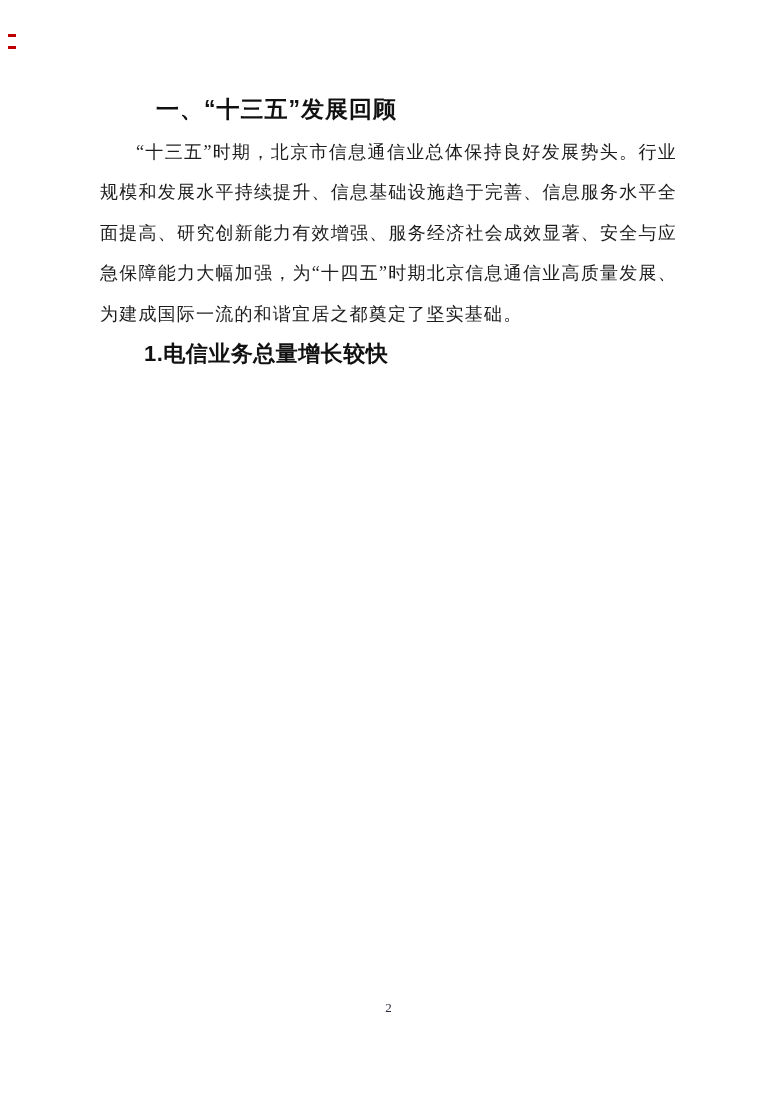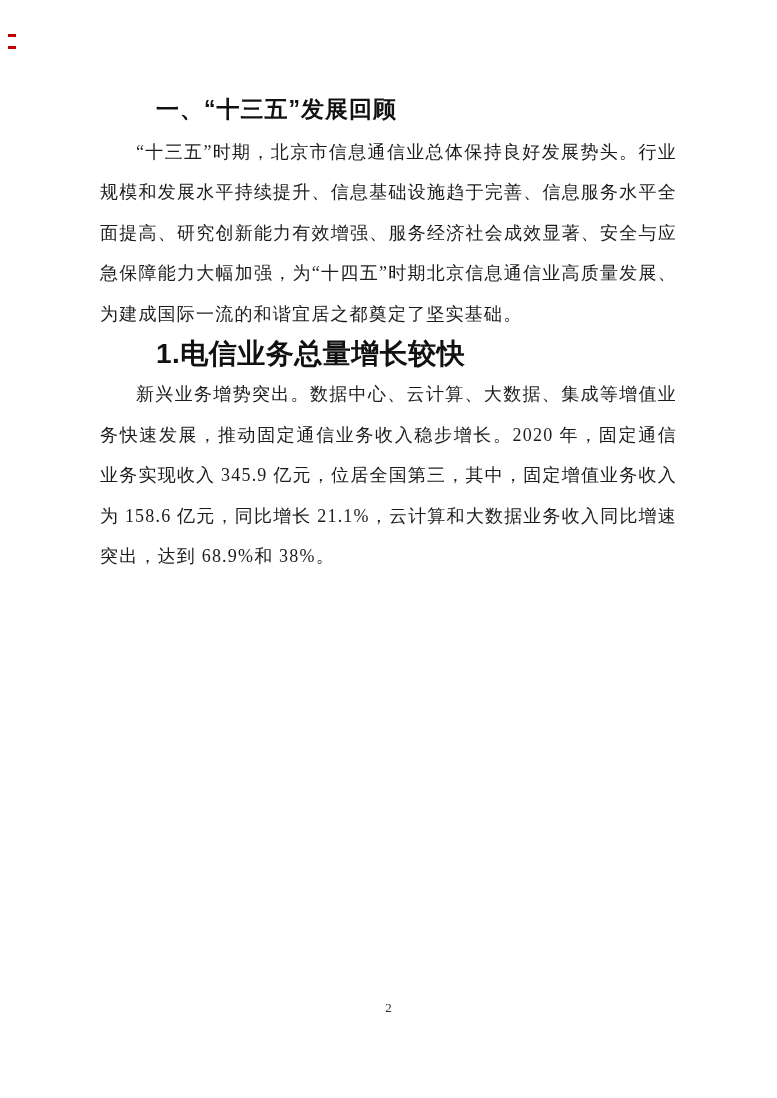--- a/index.html
+++ b/index.html
@@ -50,21 +50,21 @@
     font-size: 21px;
     line-height: 40.4px;
     letter-spacing: 1.5px;
     text-indent: 2em;
     color: #161616;
   }
   .doc-h3 {
     margin: 0;
     font-family: "Liberation Sans", sans-serif;
     font-weight: bold;
-    font-size: 28px;
+    font-size: 22px;
     line-height: 40.4px;
     letter-spacing: 0.5px;
     text-indent: 2em;
     color: #111111;
     white-space: nowrap;
   }
   .page-number {
     position: absolute;
     left: 0;
     right: 0;
@@ -94,17 +94,16 @@
   <div class="content">
     <h1 class="doc-h1">一、“十三五”发展回顾</h1>
 
     <p class="doc-para">“十三五”时期，北京市信息通信业总体保持良好发展势头。行业规模和发展水平持续提升、信息基础设施趋于完善、信息服务水平全面提高、研究创新能力有效增强、服务经济社会成效显著、安全与应急保障能力大幅加强，为“十四五”时期北京信息通信业高质量发展、为建成国际一流的和谐宜居之都奠定了坚实基础。</p>
 
 
     <h3 class="doc-h3">1.电信业务总量增长较快</h3>
 
 
 
-    <p class="doc-para">新兴业务增势突出。数据中心、云计算、大数据、集成等增值业务快速发展，推动固定通信业务收入稳步增长。2020 年，固定通信业务实现收入 345.9 亿元，位居全国第三，其中，固定增值业务收入为 158.6 亿元，同比增长 21.1%，云计算和大数据业务收入同比增速突出，达到 68.9%和 38%。</p>
   </div>
 
   <div class="page-number">2</div>
 </div>
 
 </body></html>

